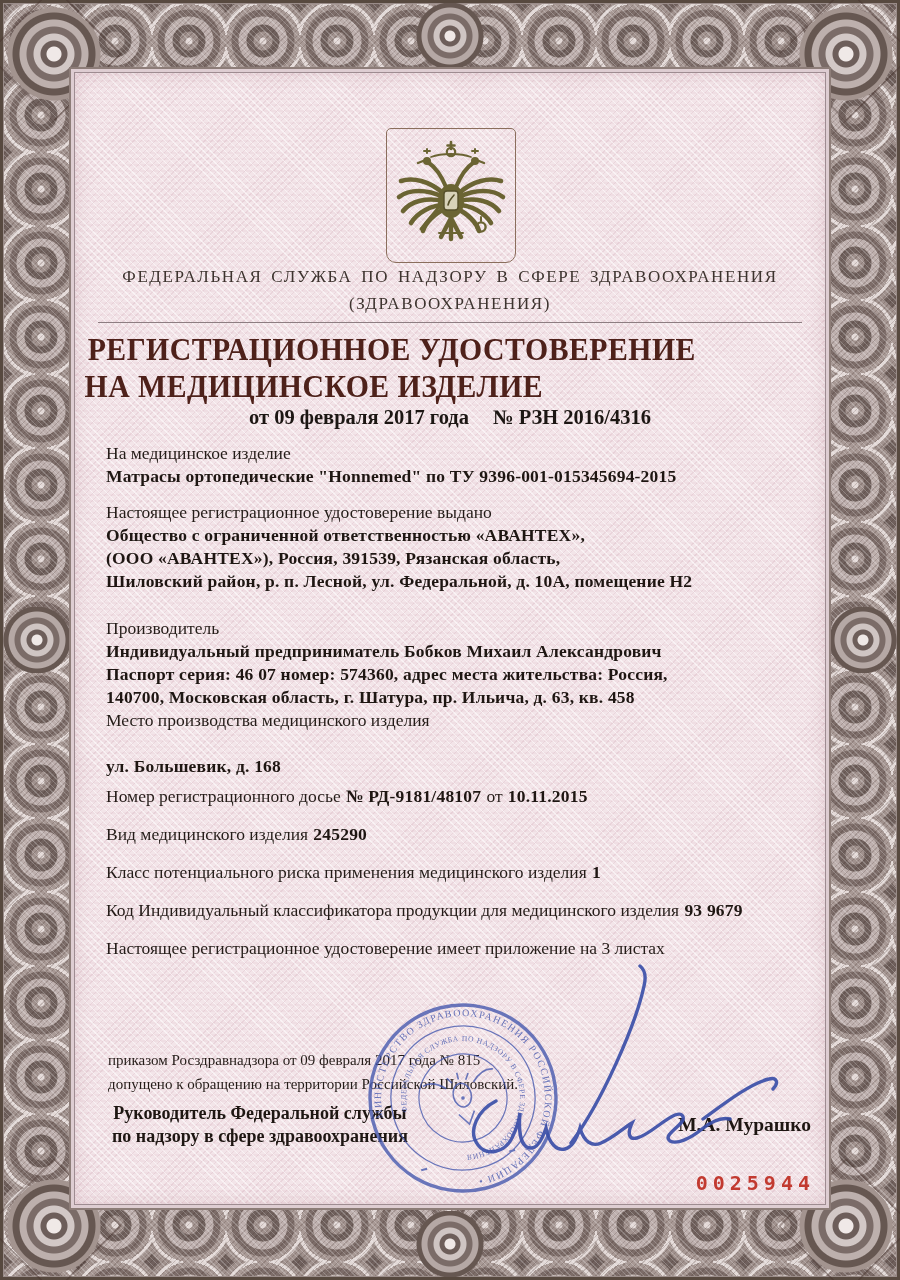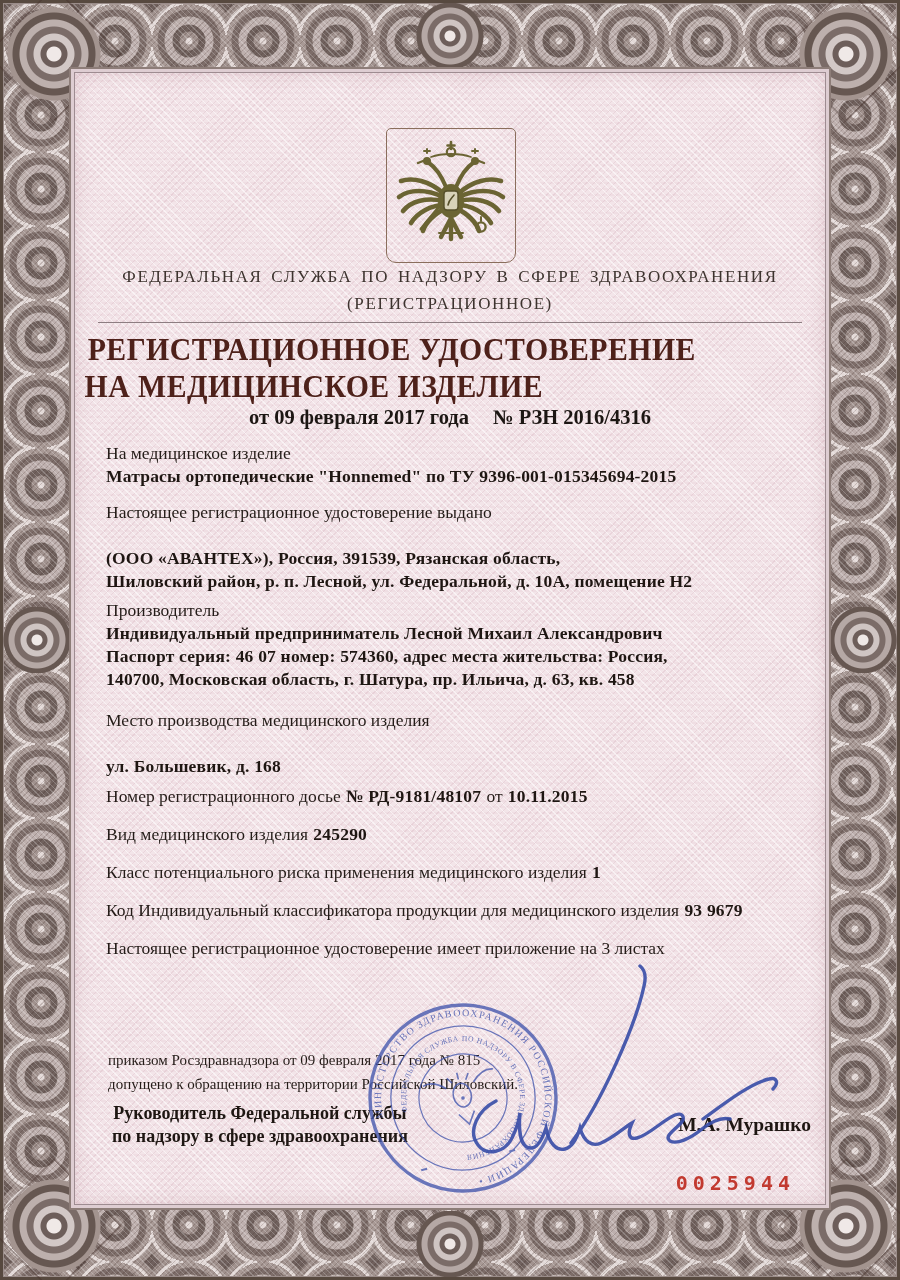--- a/index.html
+++ b/index.html
@@ -62,28 +62,28 @@
   .title .tline{display:inline-block;transform:scaleX(.96);}
   .docdate{position:absolute;left:0;right:0;top:333px;text-align:center;
     color:#1c1613;font-weight:700;font-size:20.5px;}
   .docdate .seg2{margin-left:24px;}
 
   
   .para{position:absolute;left:31px;right:22px;color:#241c18;
     font-size:17.5px;line-height:23px;}
   .para b{color:#1e1612;letter-spacing:.2px;}
   .seg + .seg{margin-left:.30em;}
-  .p1{top:369px}.p2{top:428px}.p3{top:526px}.p4{top:636px}
+  .p1{top:369px}.p2{top:428px}.p3{top:544px}.p4{top:636px}
   .p5{top:712px}.p6{top:750px}.p7{top:788px}.p8{top:826px}.p9{top:864px}
 
   
   .order{position:absolute;left:33px;top:976px;font-size:15px;line-height:23.5px;color:#241c18;}
   .sig-title{position:absolute;left:37px;top:1029px;font-weight:700;font-size:18px;line-height:23px;color:#1e1612;text-align:center;}
   .sig-name{position:absolute;right:14px;top:1041px;font-weight:700;font-size:19.5px;color:#1e1612;}
-  .serial{position:absolute;right:30px;top:1098px;font-family:"DejaVu Sans Mono",monospace;
+  .serial{position:absolute;right:10px;top:1098px;font-family:"DejaVu Sans Mono",monospace;
     font-weight:700;font-size:20px;letter-spacing:5px;color:#c23a30;}
 
   .overlay{position:absolute;inset:0;z-index:6;pointer-events:none;}
 </style>
 </head>
 <body>
 
 <div id="page">
   <div class="frame"></div>
   <div class="corner tl"></div>
@@ -137,48 +137,48 @@
 
           <path d="M46 72 L28 94" stroke-width="3"></path>
           <circle cx="88" cy="92" r="4.6" stroke-width="2.4"></circle>
           <path d="M88 86 v-4 M85 89 h-4" stroke-width="2"></path>
         </g>
       </svg>
     </div>
 
     <div class="agency">
       <div>ФЕДЕРАЛЬНАЯ СЛУЖБА ПО НАДЗОРУ В СФЕРЕ ЗДРАВООХРАНЕНИЯ</div>
-      <div>(РЕГИСТРАЦИОННОЕ)</div>
+      <div>(ЗДРАВООХРАНЕНИЯ)</div>
     </div>
 
     <div class="rule"></div>
 
     <div class="title">
       <div><span class="tline">РЕГИСТРАЦИОННОЕ УДОСТОВЕРЕНИЕ</span></div>
       <div><span class="tline">НА МЕДИЦИНСКОЕ ИЗДЕЛИЕ</span></div>
     </div>
     <div class="docdate">
       <span>от 09 февраля 2017 года</span><span class="seg2">№  РЗН 2016/4316</span>
     </div>
 
     <div class="para p1">
       <div>На медицинское изделие</div>
       <b>Матрасы ортопедические "Honnemed" по ТУ 9396-001-015345694-2015</b>
     </div>
 
     <div class="para p2">
       <div>Настоящее регистрационное удостоверение выдано</div>
-      <b><br>
+      <b><span>Общество с ограниченной ответственностью «АВАНТЕХ»,</span><br>
          <span>(ООО «АВАНТЕХ»), Россия, 391539, Рязанская область,</span><br>
          <span>Шиловский район, р. п. Лесной, ул. Федеральной, д. 10А, помещение Н2</span></b>
     </div>
 
     <div class="para p3">
       <div>Производитель</div>
-      <b><span>Индивидуальный предприниматель Лесной Михаил Александрович</span><br>
+      <b><span>Индивидуальный предприниматель Бобков Михаил Александрович</span><br>
          <span>Паспорт серия: 46 07 номер: 574360, адрес места жительства: Россия,</span><br>
          <span>140700, Московская область, г. Шатура, пр. Ильича, д. 63, кв. 458</span></b>
     </div>
 
     <div class="para p4">
       <div>Место производства медицинского изделия</div>
       <b><br>
          <span>ул. Большевик, д. 168</span></b>
     </div>
 

